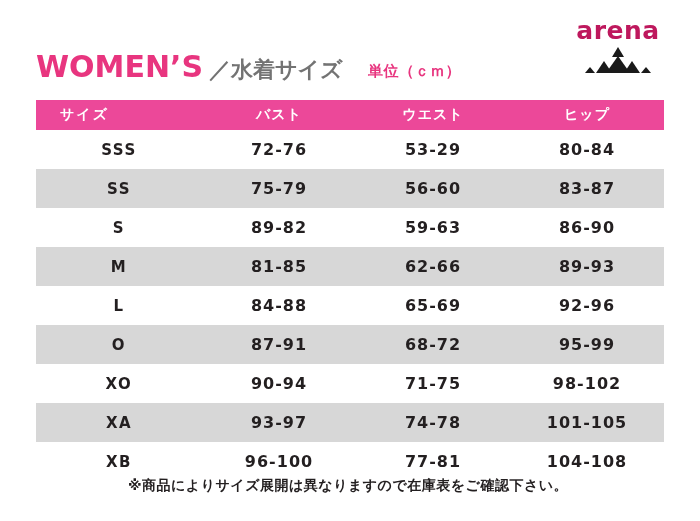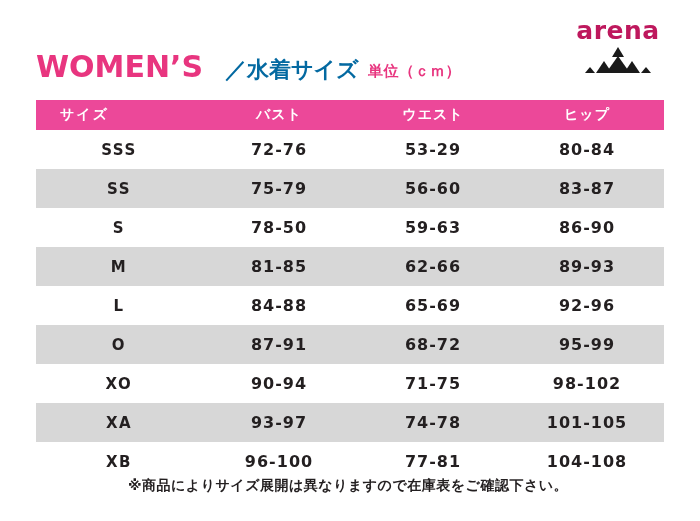--- a/index.html
+++ b/index.html
@@ -56,22 +56,22 @@
     font-size: 30px;
     font-weight: 700;
     color: #e8357f;
     letter-spacing: 0px;
     line-height: 1;
   }
   .title-sub {
     font-family: "DejaVu Sans", sans-serif;
     font-size: 22px;
     font-weight: 700;
-    color: #0369a1;
-    margin-left: 22px;
+    color: #737373;
+    margin-left: 6px;
     line-height: 1;
   }
   .unit-note {
     position: absolute;
     top: 62px;
     left: 368px;
     font-family: "DejaVu Sans", sans-serif;
     font-size: 15px;
     font-weight: 600;
     color: #e8357f;
@@ -192,21 +192,21 @@
         <td>80-84</td>
       </tr>
       <tr class="even">
         <td class="col-size">SS</td>
         <td>75-79</td>
         <td>56-60</td>
         <td>83-87</td>
       </tr>
       <tr class="odd">
         <td class="col-size">S</td>
-        <td>78-50</td>
+        <td>89-82</td>
         <td>59-63</td>
         <td>86-90</td>
       </tr>
       <tr class="even">
         <td class="col-size">M</td>
         <td>81-85</td>
         <td>62-66</td>
         <td>89-93</td>
       </tr>
       <tr class="odd">

